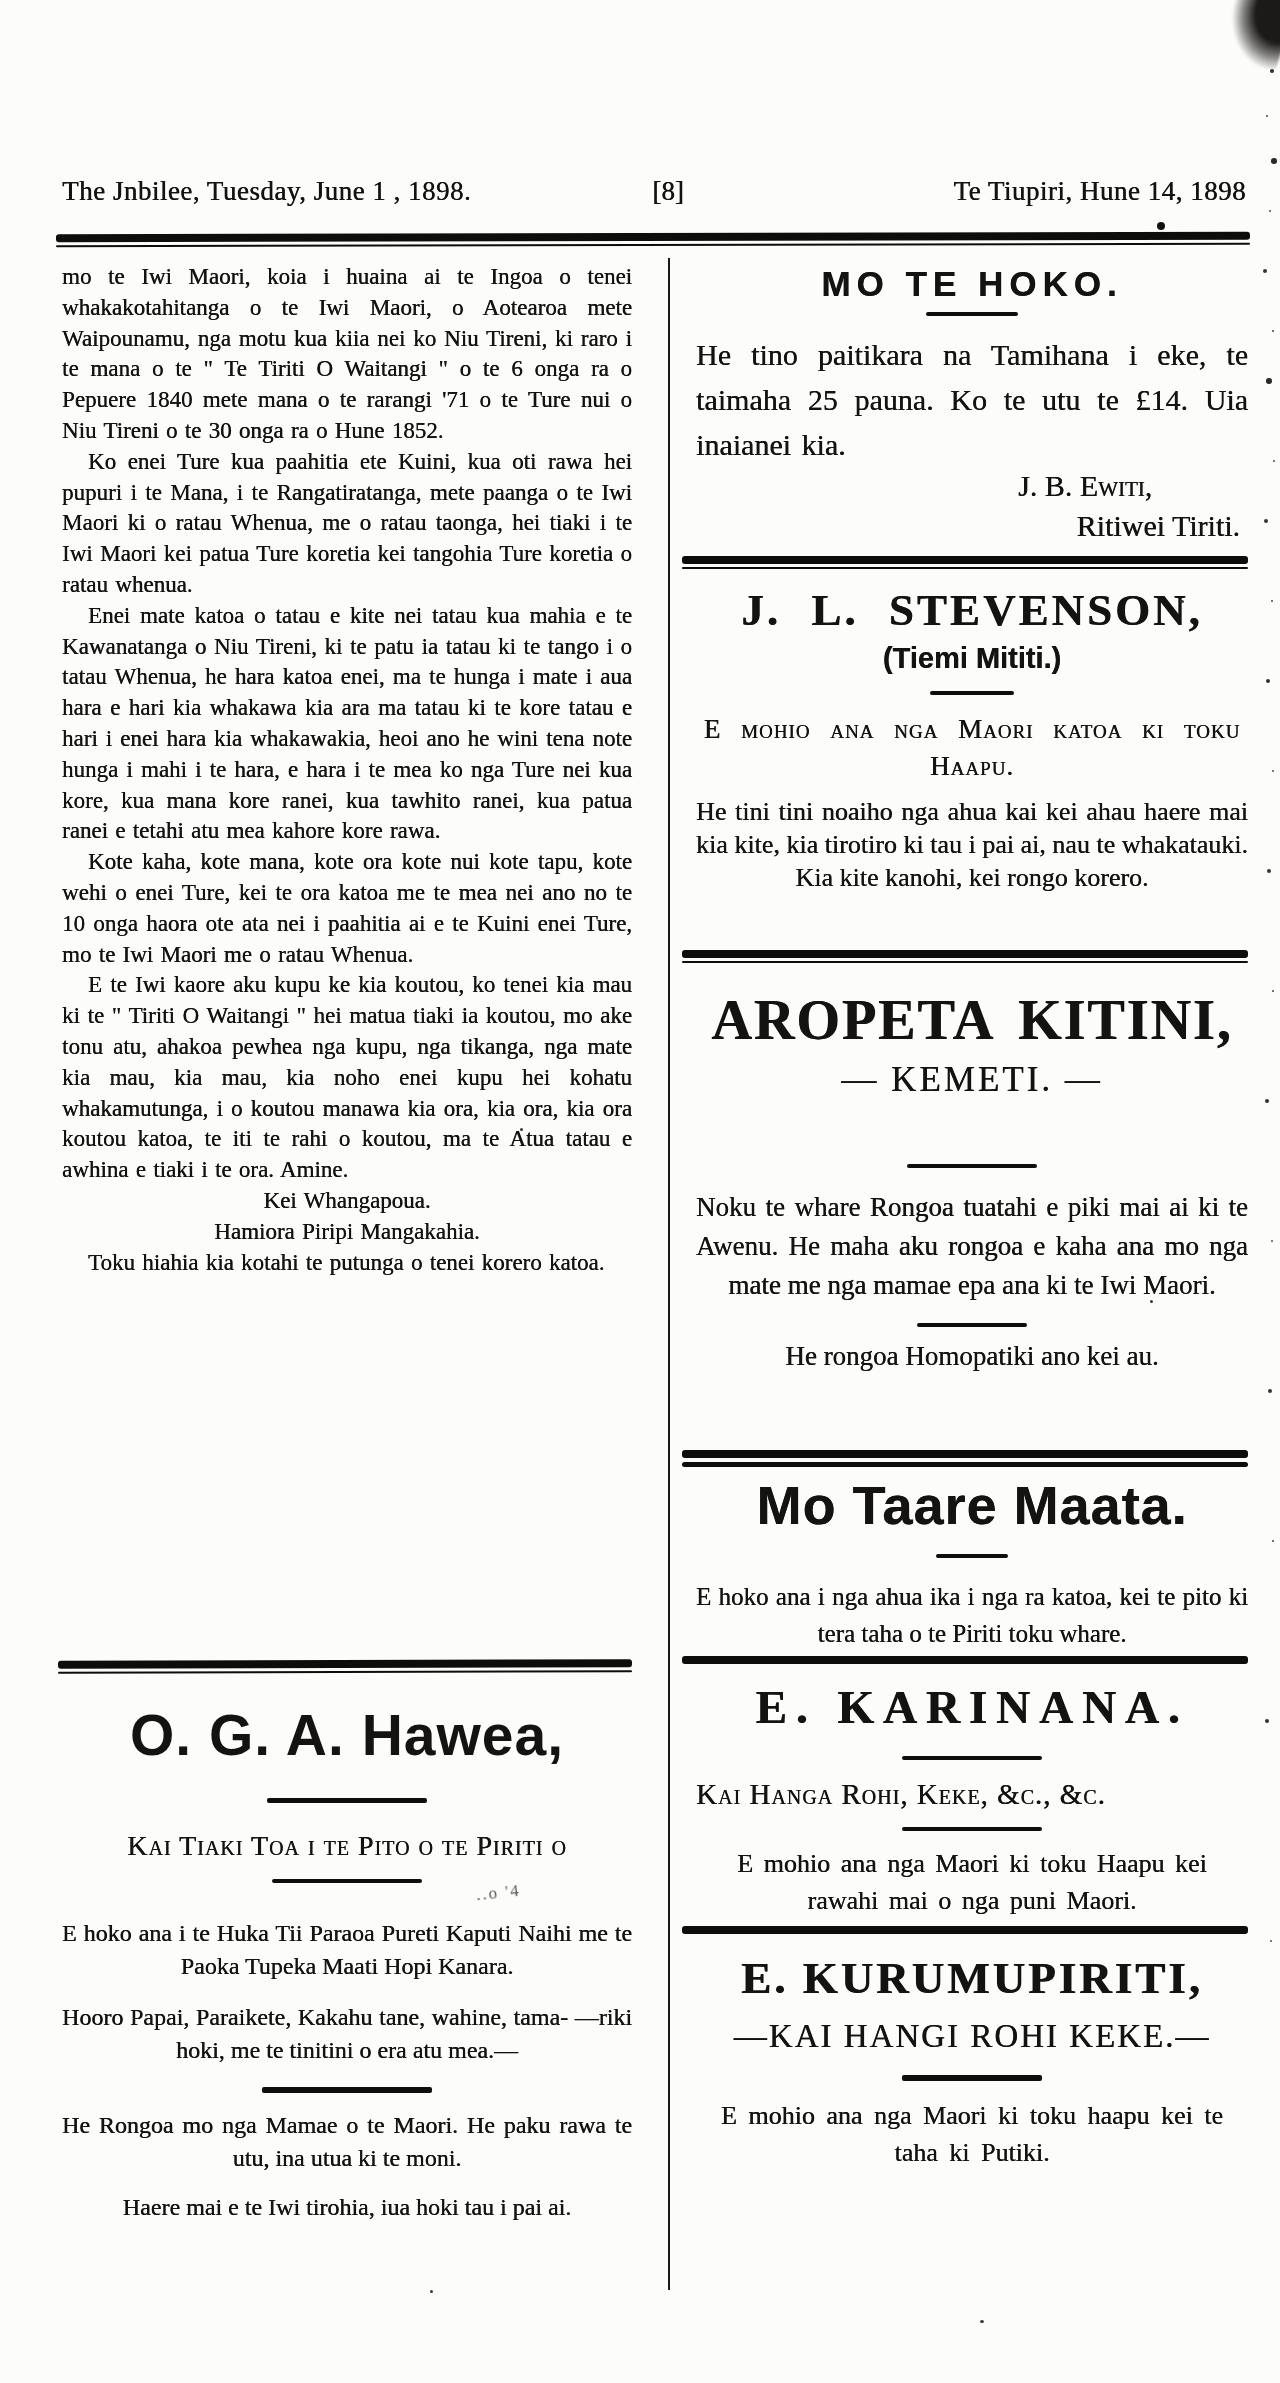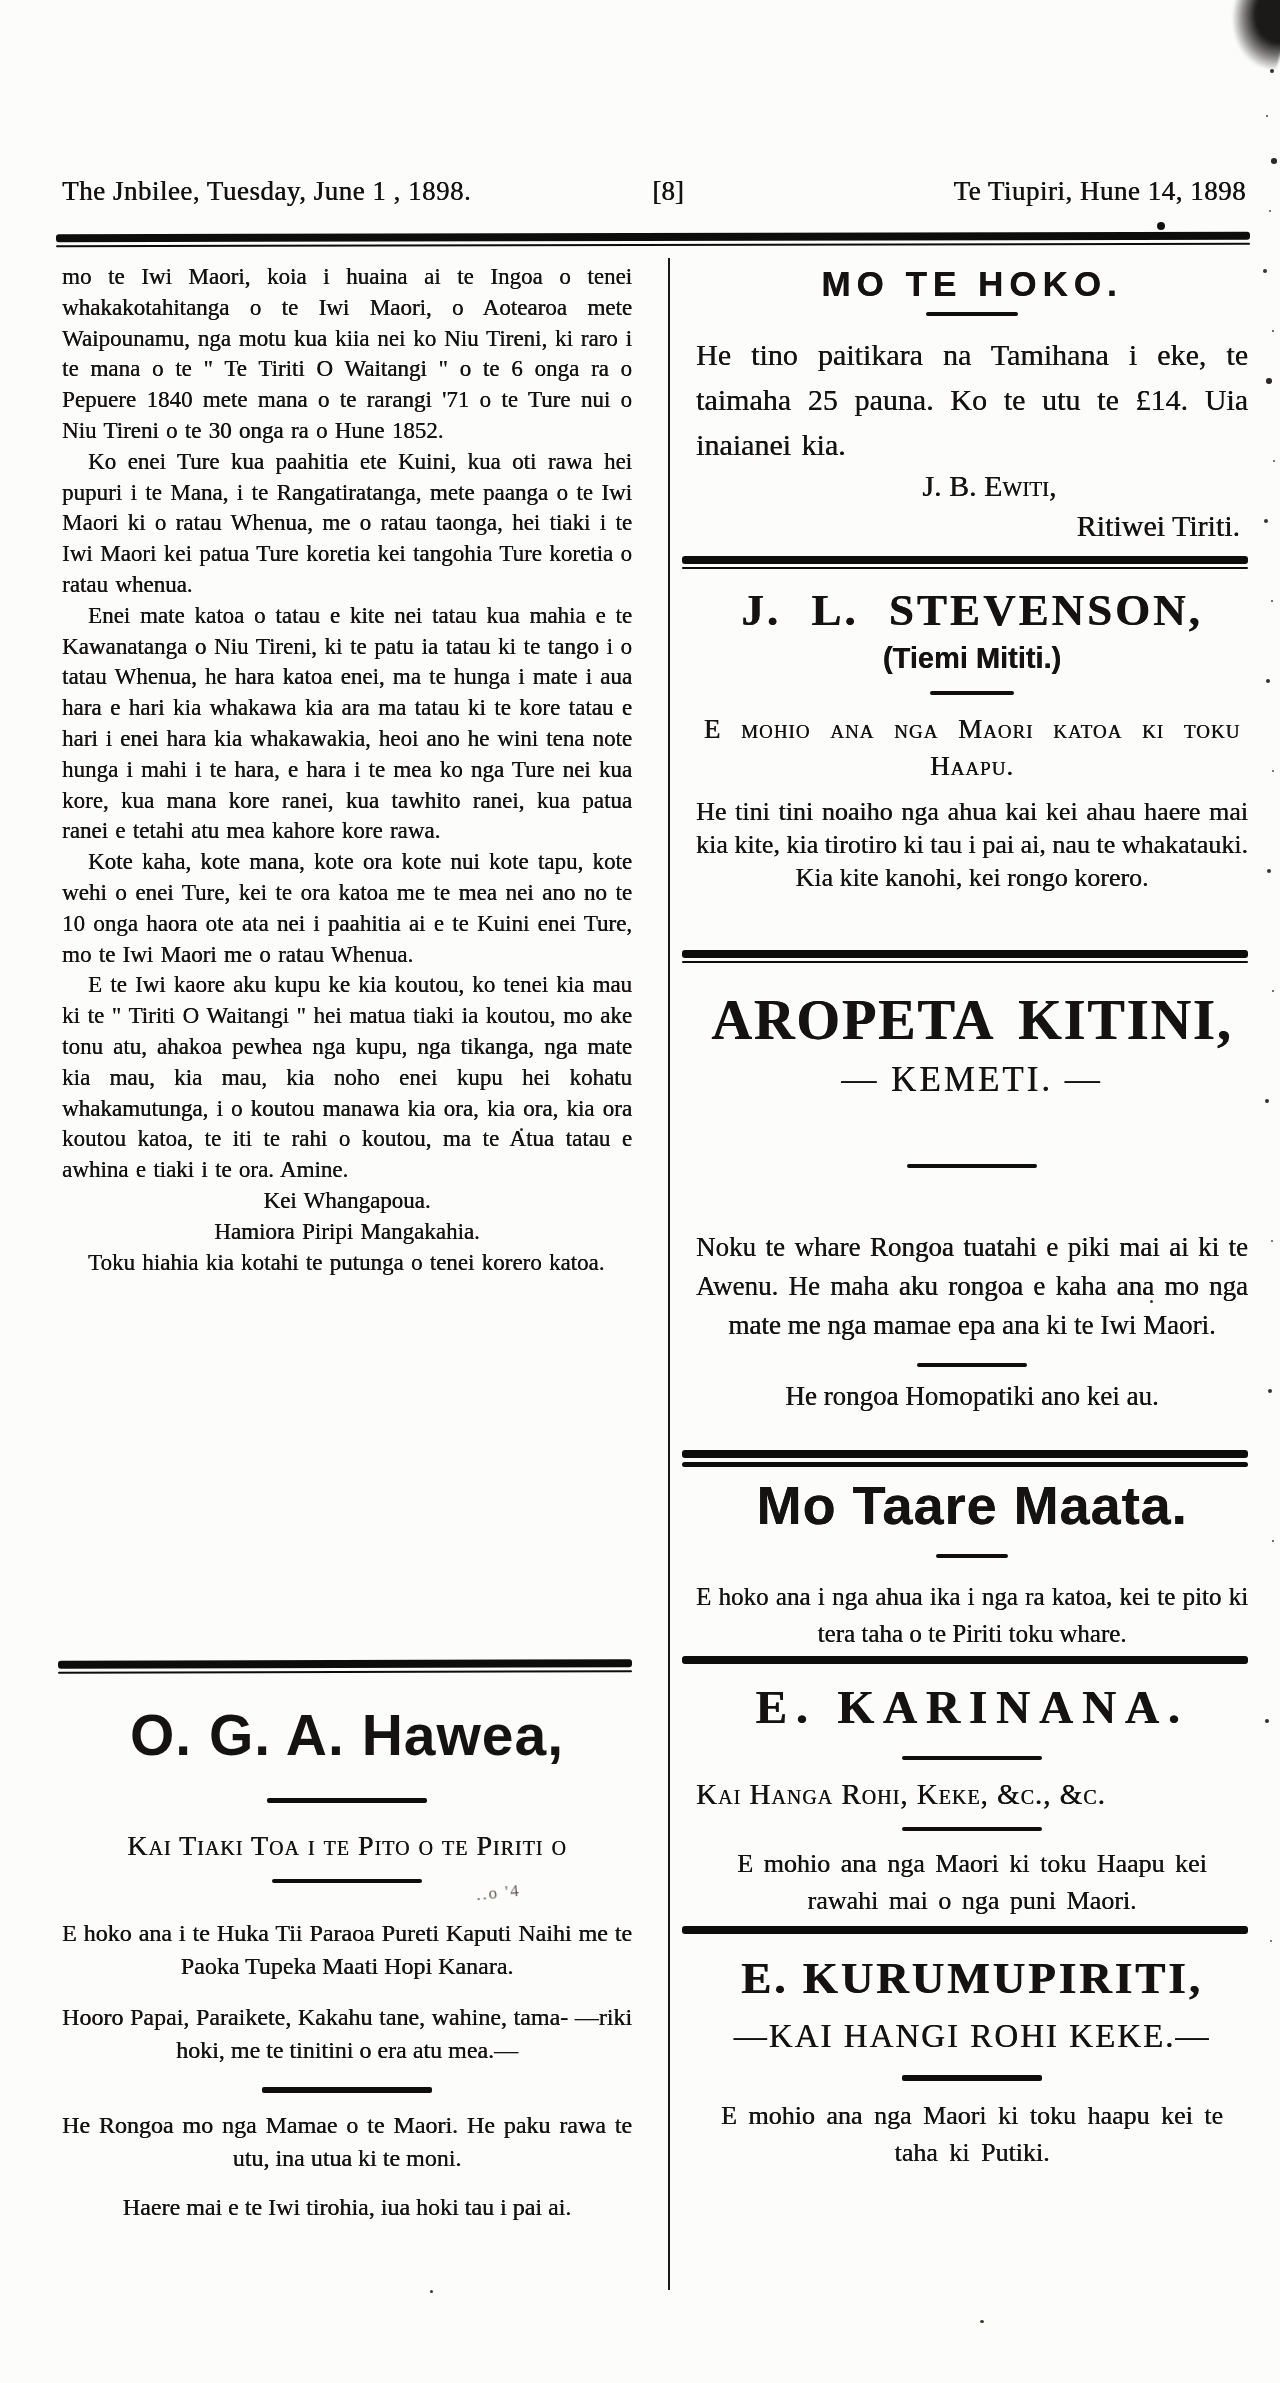--- a/index.html
+++ b/index.html
@@ -115,21 +115,21 @@
     <p class="hawea-para" style="margin-top:18px;">Hooro Papai, Paraikete, Kakahu tane, wahine, tama- —riki hoki, me te tinitini o era atu mea.—</p>
     <div class="divider" style="width:170px;height:6px;margin-top:20px;"></div>
     <p class="hawea-para" style="margin-top:16px;">He Rongoa mo nga Mamae o te Maori.  He paku rawa te utu, ina utua ki te moni.</p>
     <p class="hawea-para" style="margin-top:16px;">Haere mai e te Iwi tirohia, iua hoki tau i pai ai.</p>
   </div>
 
   <div class="rcol body-text" style="top:264px;">
     <h2 class="hoko-title">MO TE HOKO.</h2>
     <div class="divider" style="width:92px;height:4px;margin-top:8px;"></div>
     <p class="hoko-body" style="margin-top:16px;">He tino paitikara na Tamihana i eke, te taimaha 25 pauna.   Ko te utu te £14.   Uia inaianei kia.</p>
-    <p class="hoko-sig sc" style="padding-left:41%;">J. B. Ewiti,</p>
+    <p class="hoko-sig sc" style="padding-left:41%;text-align:center;">J. B. Ewiti,</p>
     <p class="hoko-sig" style="text-align:right;padding-right:8px;margin-top:6px;">Ritiwei Tiriti.</p>
   </div>
   <div class="r-rule" style="top:556px;">
     <div class="rule-heavy"></div>
       <div class="rule-light"></div>
   </div>
 
   <div class="rcol body-text" style="top:584px;">
     <h2 class="stev-title">J. L. STEVENSON,</h2>
     <p class="stev-sub">(Tiemi Mititi.)</p>
@@ -139,21 +139,21 @@
   </div>
   <div class="r-rule" style="top:950px;">
     <div class="rule-heavy"></div>
       <div class="rule-light"></div>
   </div>
 
   <div class="rcol body-text" style="top:988px;">
     <h2 class="kitini-title">AROPETA KITINI,</h2>
     <p class="kitini-sub">— KEMETI. —</p>
     <div class="divider" style="width:130px;height:4px;margin-top:64px;"></div>
-    <p class="kitini-body" style="margin-top:60px;">Noku te whare Rongoa tuatahi e piki mai ai ki te Awenu.   He maha aku rongoa e kaha ana mo nga mate me nga mamae epa ana ki te Iwi Maori.</p>
+    <p class="kitini-body" style="margin-top:20px;">Noku te whare Rongoa tuatahi e piki mai ai ki te Awenu.   He maha aku rongoa e kaha ana mo nga mate me nga mamae epa ana ki te Iwi Maori.</p>
     <div class="divider" style="width:110px;height:4px;margin-top:18px;"></div>
     <p class="kitini-note">He rongoa Homopatiki ano kei au.</p>
   </div>
   <div class="r-rule" style="top:1450px;">
     <div class="rule-heavy"></div>
       <div class="rule-heavy" style="margin-top:4px;height:5px;"></div>
   </div>
 
   <div class="rcol body-text" style="top:1474px;">
     <h2 class="maata-title">Mo Taare Maata.</h2>

